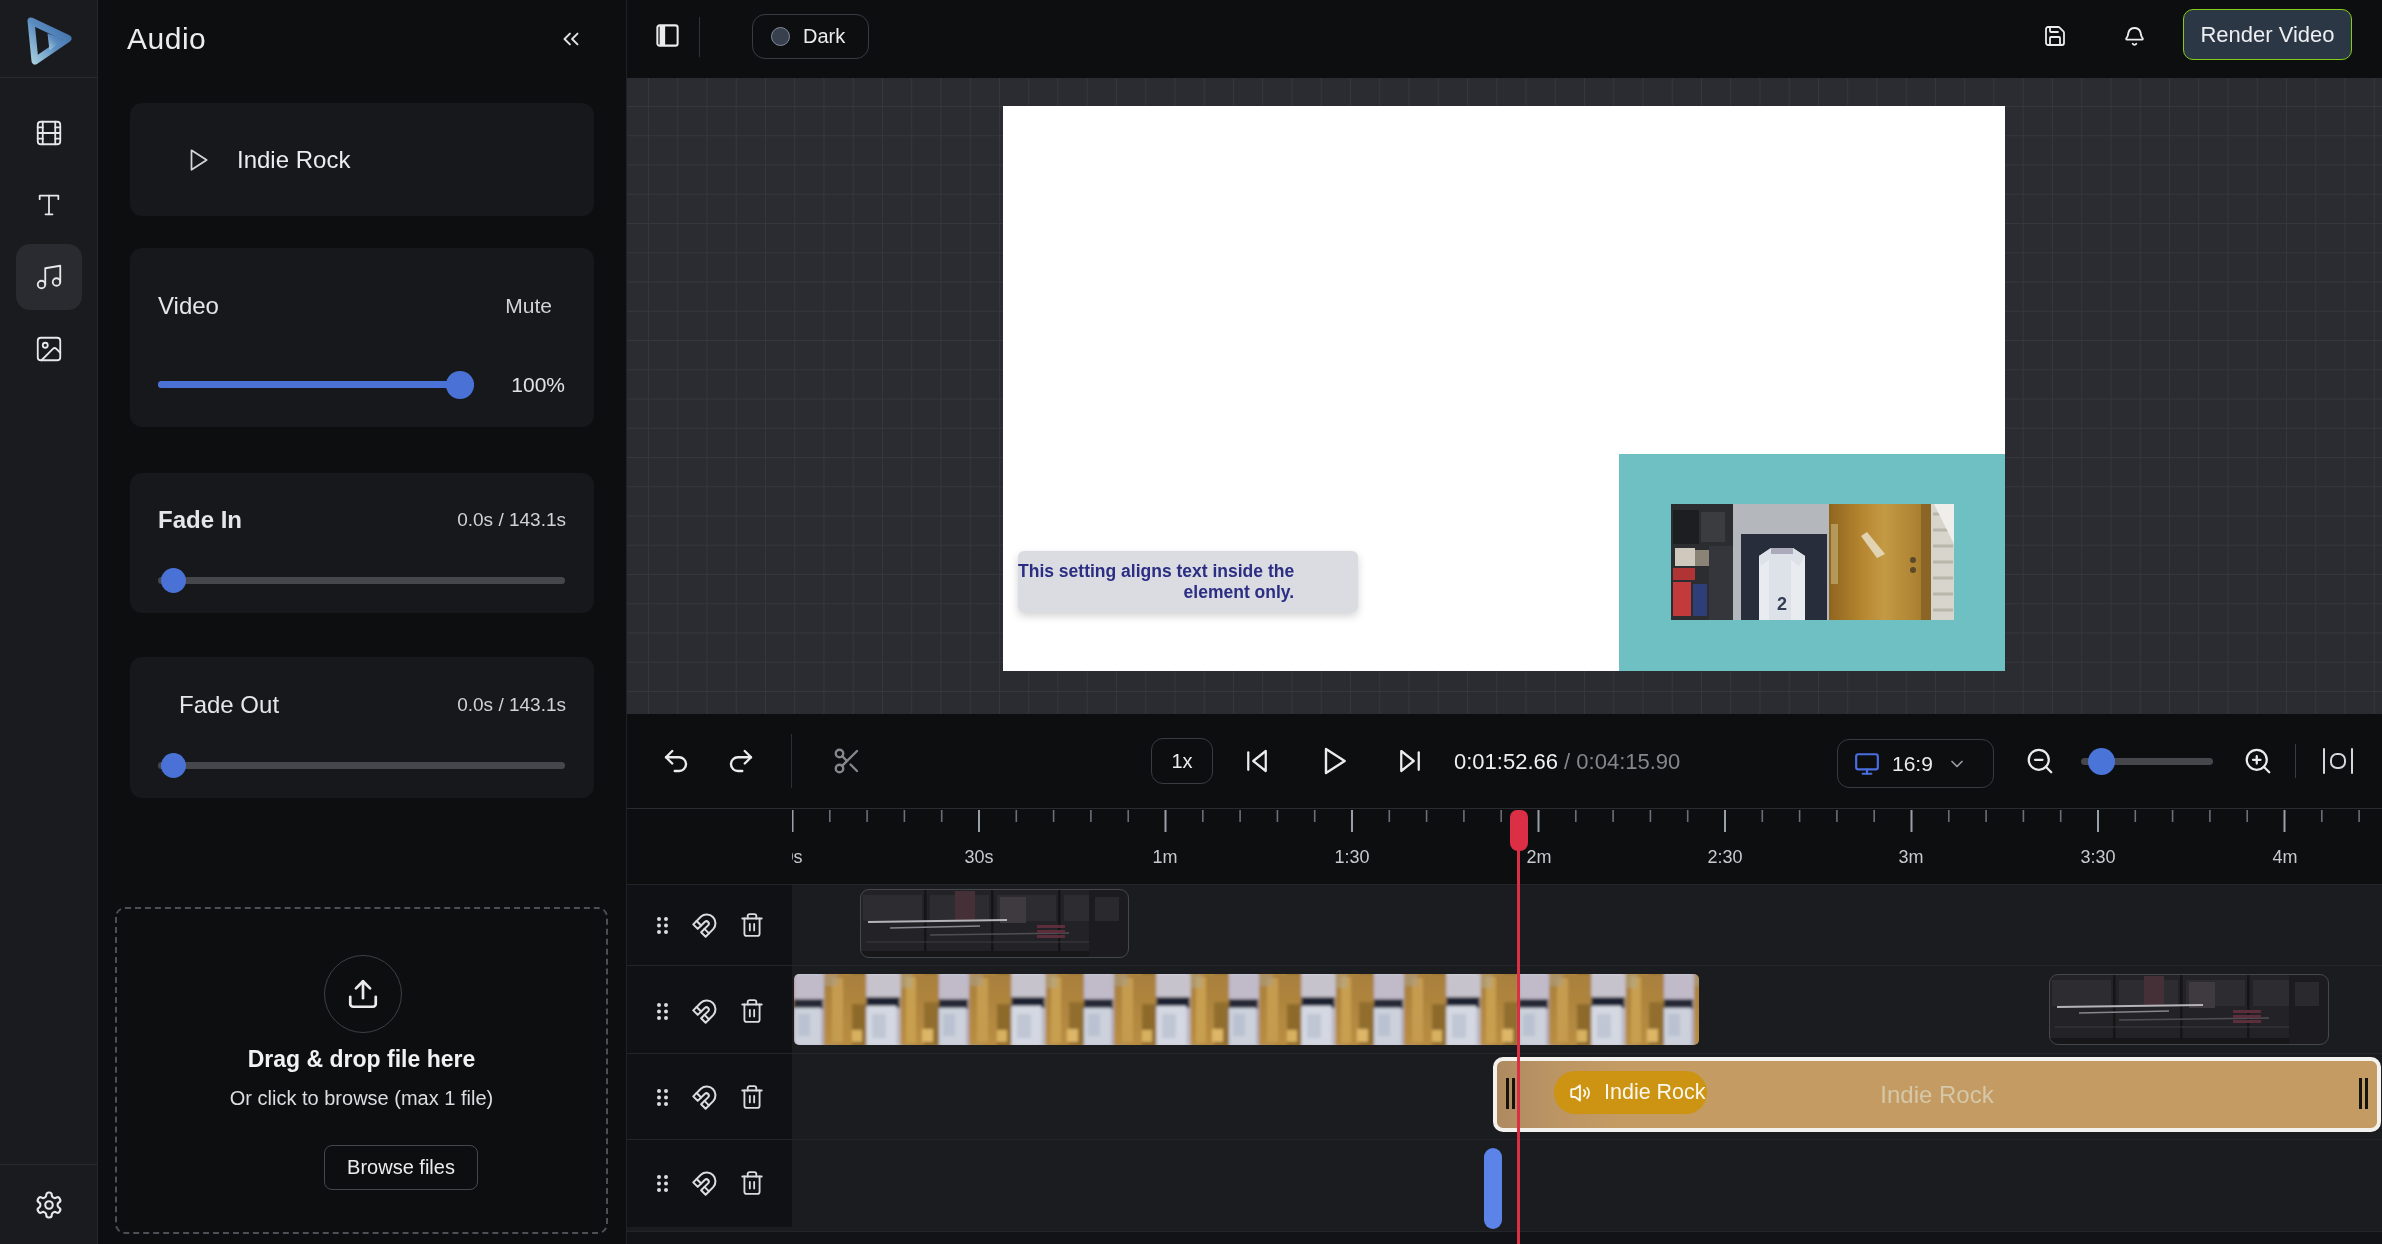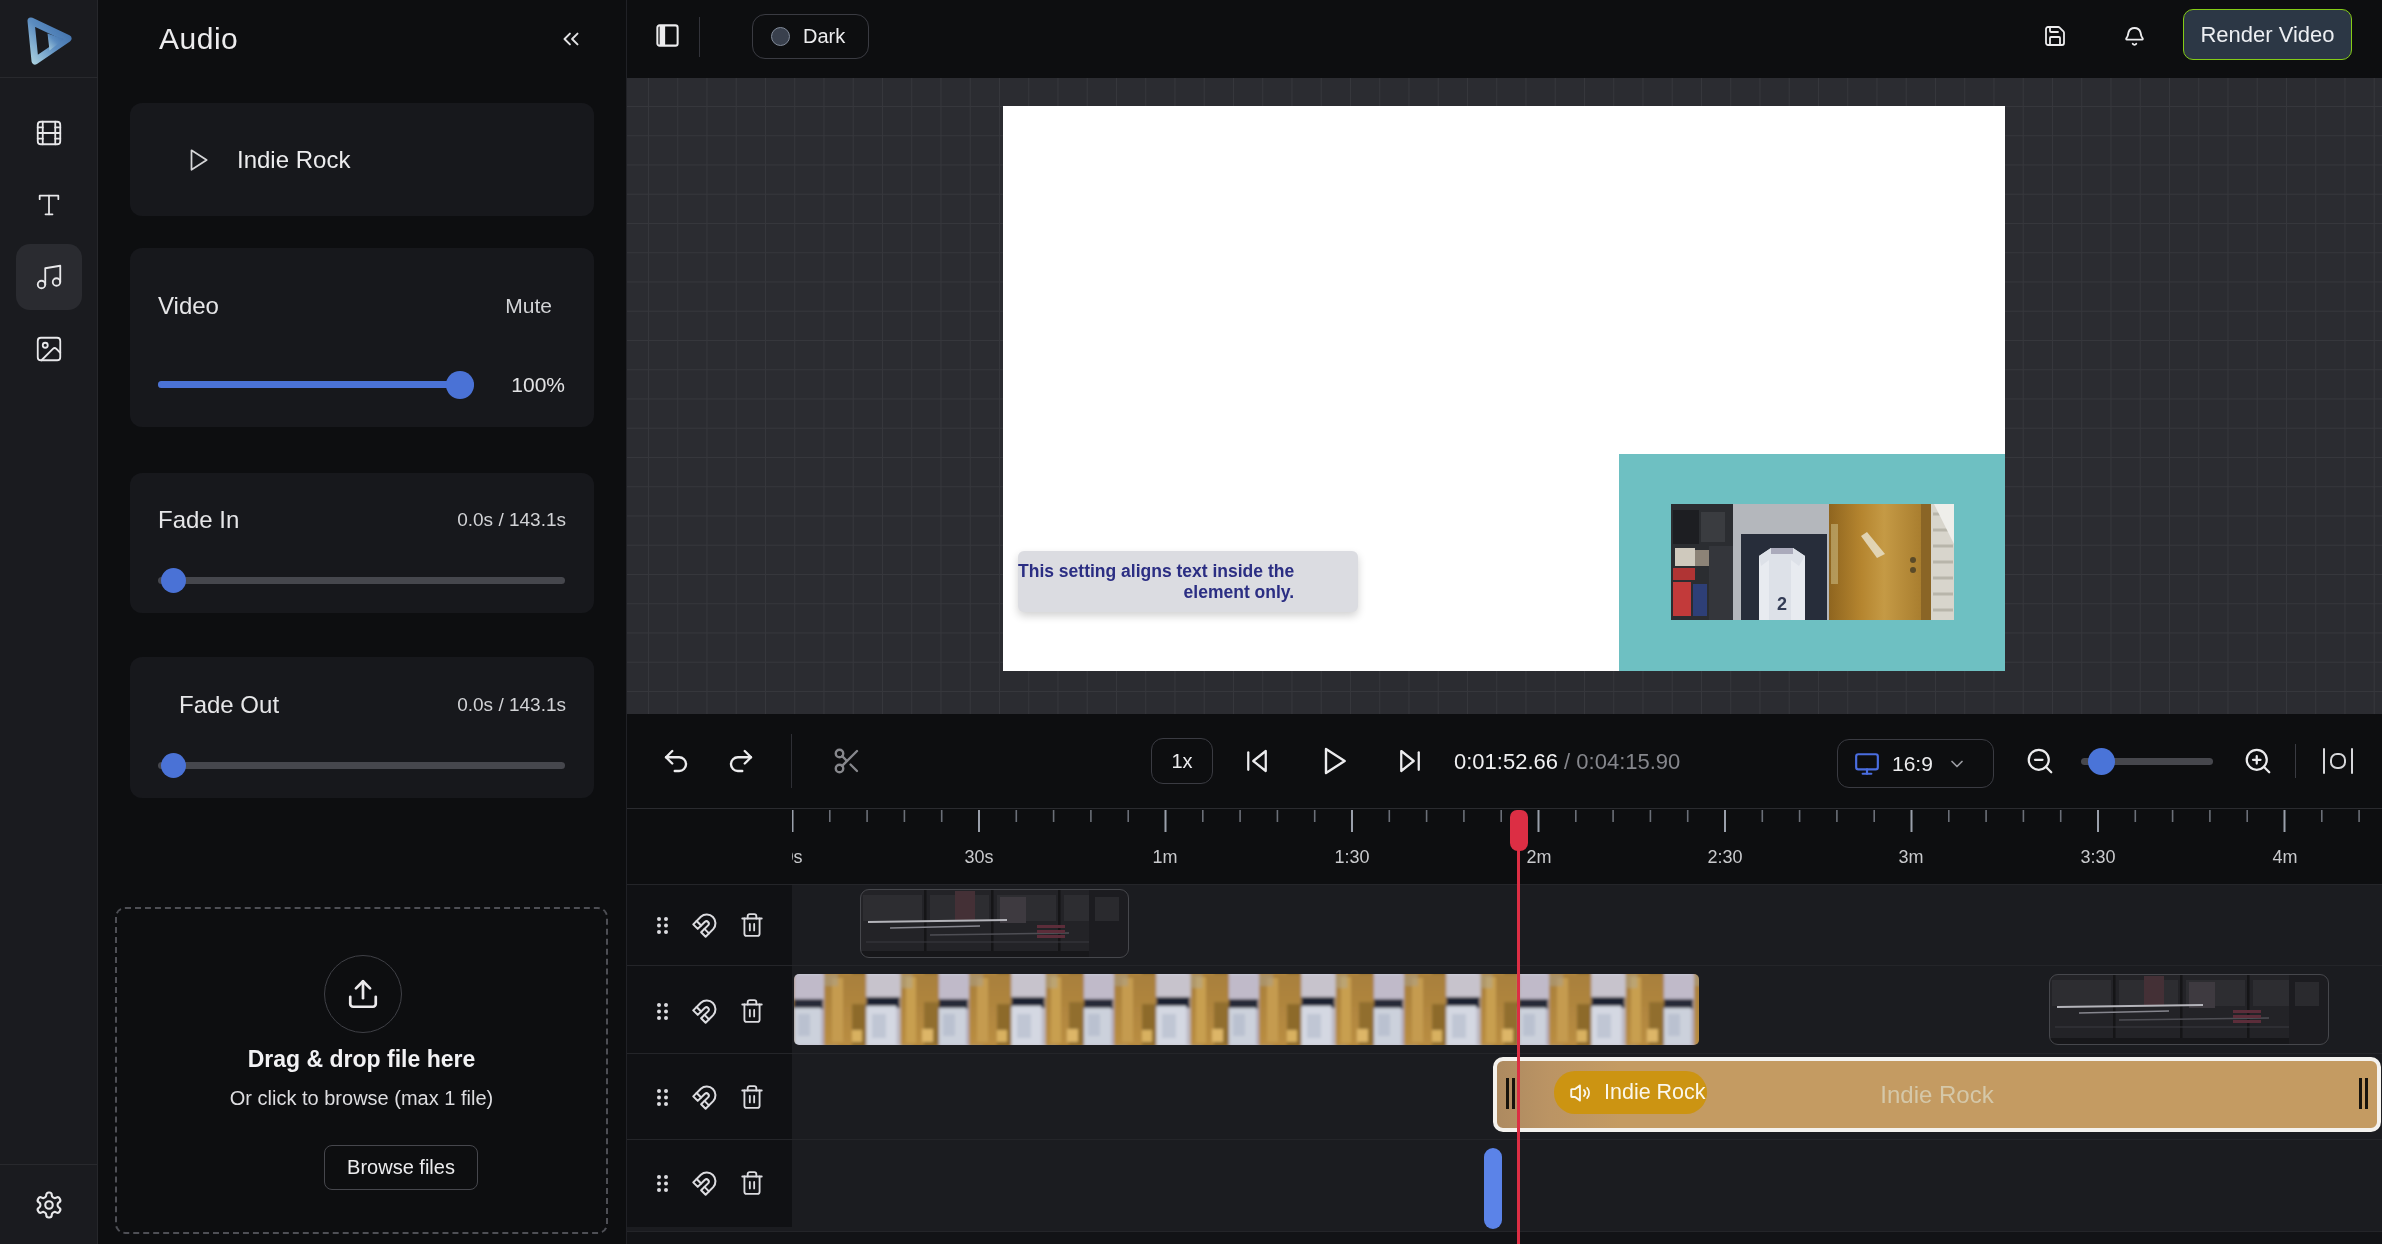--- a/index.html
+++ b/index.html
@@ -13,21 +13,21 @@
   #logo { width:98px; height:78px; border-bottom:1px solid #28292d; display:flex;
     align-items:center; justify-content:center; }
   .navic { width:66px; height:66px; border-radius:14px; display:flex; align-items:center;
     justify-content:center; color:#e8e8ea; }
   .navic.sel { background:#2a2b30; }
   #nav { display:flex; flex-direction:column; gap:6px; margin-top:22px; }
   #gear { position:absolute; bottom:0; left:0; width:97px; height:80px; border-top:1px solid #28292d;
     display:flex; align-items:center; justify-content:center; }
 
   
-  #panel { width:529px; height:1244px; background:#0d0e10; position:relative; border-right:1px solid #202126;padding-left:32px; }
+  #panel { width:529px; height:1244px; background:#0d0e10; position:relative; border-right:1px solid #202126; }
   #panelhead { height:78px; display:flex; align-items:center; justify-content:space-between;
     padding:0 30px 0 29px; color:#e8e8ea; }
   #panelhead .t { font-size:30px; letter-spacing:.5px; color:#ececee; }
   .card { position:absolute; left:30px; width:467px; background:#17181c; border-radius:12px; }
   .cardrow { display:flex; align-items:center; justify-content:space-between; padding:0 28px; }
   .ctitle { font-size:23px; color:#e6e6e8; }
   .cval { font-size:19px; color:#d2d3d6; }
   
   .track { position:absolute; height:7px; border-radius:4px; background:#46474d; }
   .fill  { position:absolute; height:7px; border-radius:4px; background:#4a72d6; }
@@ -152,21 +152,21 @@
         <span class="cval" style="font-size:21px; margin-right:14px;">Mute</span>
       </div>
       <div class="track" style="left:28px; top:133px; width:316px; background:#46474d;"></div>
       <div class="fill" style="left:28px; top:133px; width:316px;"></div>
       <div class="knob" style="left:316px; top:122.5px; width:28px; height:28px;"></div>
       <div style="position:absolute; right:29px; top:125px; font-size:21px; color:#e2e2e4;">100%</div>
     </div>
 
     <div class="card" style="top:473px; height:140px;">
       <div class="cardrow" style="height:94px;">
-        <span class="ctitle" style="font-size:24px;">Fade In</span>
+        <span class="ctitle" style="font-size:24px;font-weight:bold;">Fade In</span>
         <span class="cval">0.0s / 143.1s</span>
       </div>
       <div class="track" style="left:28px; top:104px; width:407px;"></div>
       <div class="knob" style="left:31px; top:94.5px; width:25px; height:25px;"></div>
     </div>
 
     <div class="card" style="top:657px; height:141px;">
       <div class="cardrow" style="height:96px;">
         <span class="ctitle" style="font-size:24px;margin-left:21px;">Fade Out</span>
         <span class="cval">0.0s / 143.1s</span>

